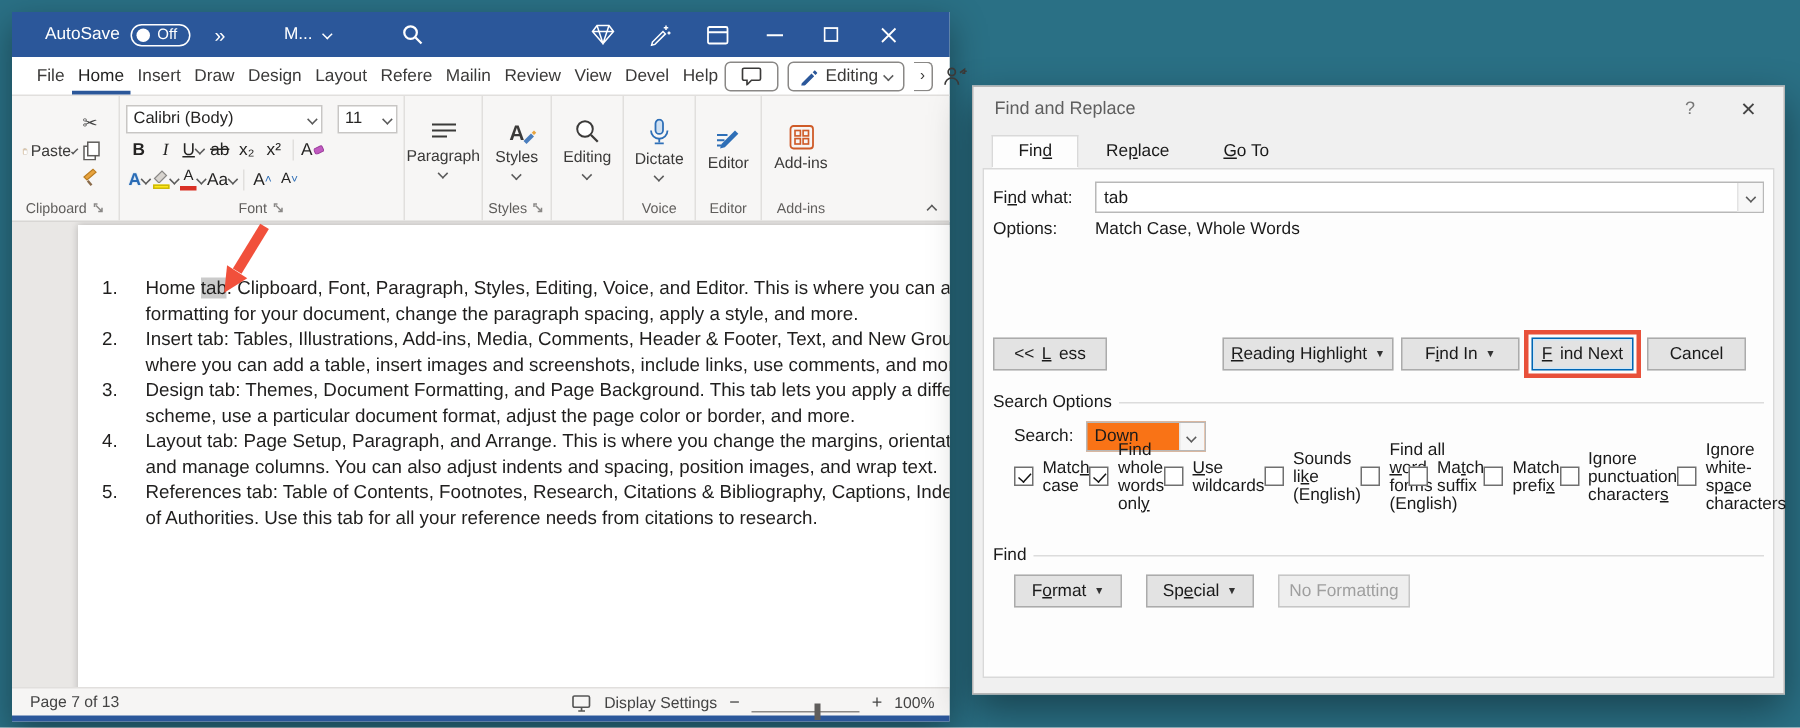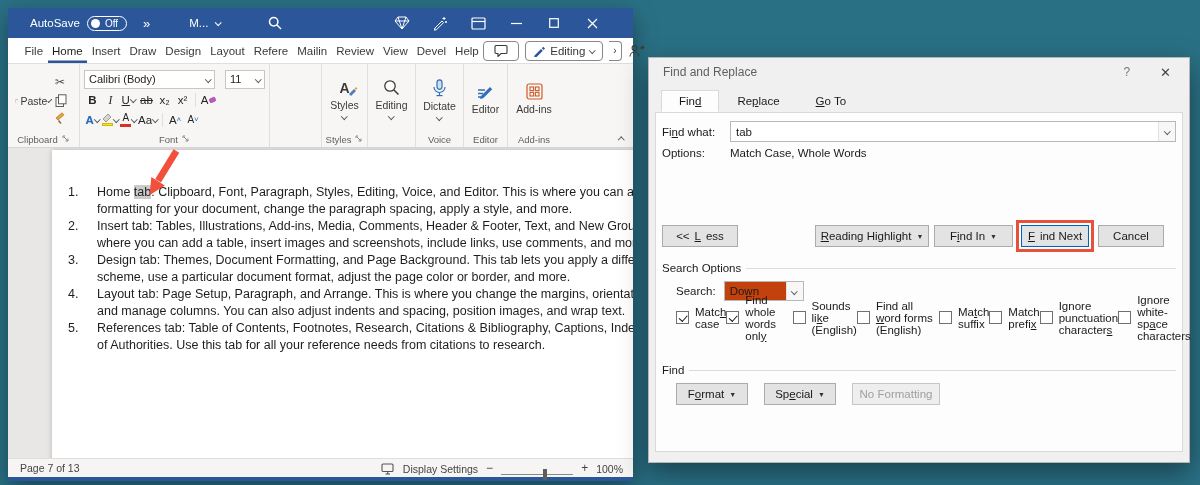--- a/index.html
+++ b/index.html
@@ -85,21 +85,21 @@
   .ddbox { margin-left:auto; width:17px; height:19px; border-left:1px solid #e3e3e3; background:#f7f7f7; display:flex; align-items:center; justify-content:center; }
   .btnrow { display:flex; align-items:center; margin-top:61px; }
   .wbtn { height:22px; border:1px solid #ababab; background:#e3e3e3; display:inline-flex; align-items:center; justify-content:center; gap:5px; font-size:11.5px; color:#1a1a1a; padding:0 4px; }
   .wbtn .tri { font-size:7px; color:#333; }
   .wbtn.primary { border:1px solid #0066b4; box-shadow:inset 0 0 0 1px #cfe5f5; }
   .wbtn.disabled { color:#9f9f9f; border-color:#c6c6c6; background:#eeeeee; }
   .annot { border:3px solid #e8503a; padding:2px; display:inline-flex; margin-left:3px; }
   .gline { display:flex; align-items:center; margin-top:10px; }
   .gline .rule { flex:1; height:1px; background:#dcdcdc; margin-left:5px; }
   .srow { display:flex; align-items:center; margin:7px 0 0 14px; }
-  .wcombo { width:80px; height:20px; border:1px solid #b8b8b8; background:#c2410c; display:flex; align-items:center; padding-left:5px; margin-left:8px;gap:23px; }
+  .wcombo { width:80px; height:20px; border:1px solid #b8b8b8; background:#f97316; display:flex; align-items:center; padding-left:5px; margin-left:8px;gap:23px; }
   .wcombo .ddbox { height:18px; }
   .cbgrid { display:flex; margin:8px 0 0 14px; }
   .cbcol { display:flex; flex-direction:row; }
   .cbcol.left { width:263px; flex:0 0 auto; }
   .cb { display:flex; align-items:center; gap:6px; height:17px; }
   .cb .box { width:13px; height:13px; border:1px solid #707070; background:#fff; position:relative; flex:0 0 auto; }
   .cb.checked .box::after { content:""; position:absolute; left:2px; top:2.5px; width:7px; height:3.5px;
                             border-left:1.7px solid #111; border-bottom:1.7px solid #111; transform:rotate(-48deg); }
   .cbspacer { height:17px; }
   .fbtnrow { display:flex; align-items:center; margin:7px 0 0 14px; gap:16px; }
@@ -306,20 +306,29 @@
       </div>
       <div class="rglabel">
         <span>Font</span>
         <svg width="8" height="8" viewBox="0 0 8 8">
             <path d="M1 3 V1 H3 M2 2 L6 6 M6 3.5 V6 H3.5" fill="none" stroke="#8a8886" stroke-width="1"></path>
           </svg>
       </div>
     </div>
 
     <div class="rgroup" style="width:52px">
+      <div class="rgbody">
+        <span class="bigbtn">
+          <svg width="18" height="14" viewBox="0 0 18 14">
+              <path d="M1 2 h16 M1 6 h16 M1 10 h10" stroke="#3b3a39" stroke-width="1.4"></path>
+            </svg>
+          <span>Paragraph</span>
+          <span class="cv"></span>
+        </span>
+      </div>
       <div class="rglabel"></div>
     </div>
 
     <div class="rgroup" style="width:46px">
       <div class="rgbody">
         <span class="bigbtn">
           <span style="position:relative;height:16px">
             <span style="font-size:14px;font-weight:bold;color:#3b3a39">A</span>
             <svg width="10" height="10" viewBox="0 0 10 10" style="position:absolute;right:-8px;bottom:0">
                 <path d="M1 8 L6 3 L8 5 L3 10 Z" fill="#4a7ebd"></path>
@@ -521,20 +530,24 @@
         <span class="cb checked">
             <span class="box"></span>
             <span>Matc<u>h</u> case</span>
           </span>
         <span class="cb checked">
             <span class="box"></span>
             <span>Find whole words onl<u>y</u></span>
           </span>
         <span class="cb">
             <span class="box"></span>
+            <span><u>U</u>se wildcards</span>
+          </span>
+        <span class="cb">
+            <span class="box"></span>
             <span>Sounds li<u>k</u>e (English)</span>
           </span>
         <span class="cb">
             <span class="box"></span>
             <span>Find all <u>w</u>ord forms (English)</span>
           </span>
       </div>
       <div class="cbcol">
         <span class="cb">
             <span class="box"></span>

